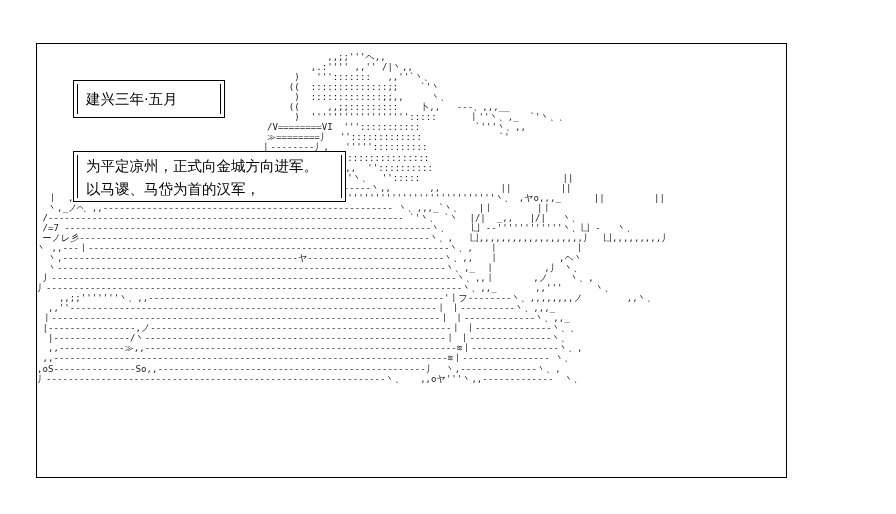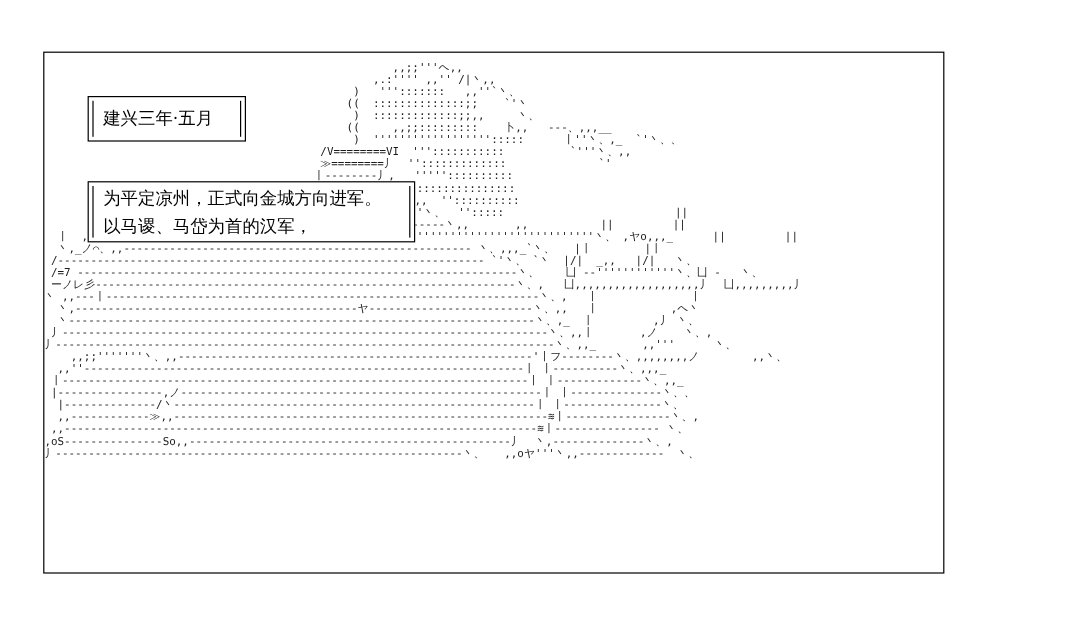--- a/index.html
+++ b/index.html
@@ -72,21 +72,21 @@
   }
   .aa-box .txt {
     position: relative;
     z-index: 2;
     padding: 0 12px;
   }
 
   #date-box {
     left: 36px;
     top: 36px;
-    width: 132px;
+    width: 152px;
     height: 38px;
   }
   #date-box .txt {
     font-size: 14.5px;
     line-height: 36px;
   }
 
   #narration-box {
     left: 36px;
     top: 107px;

